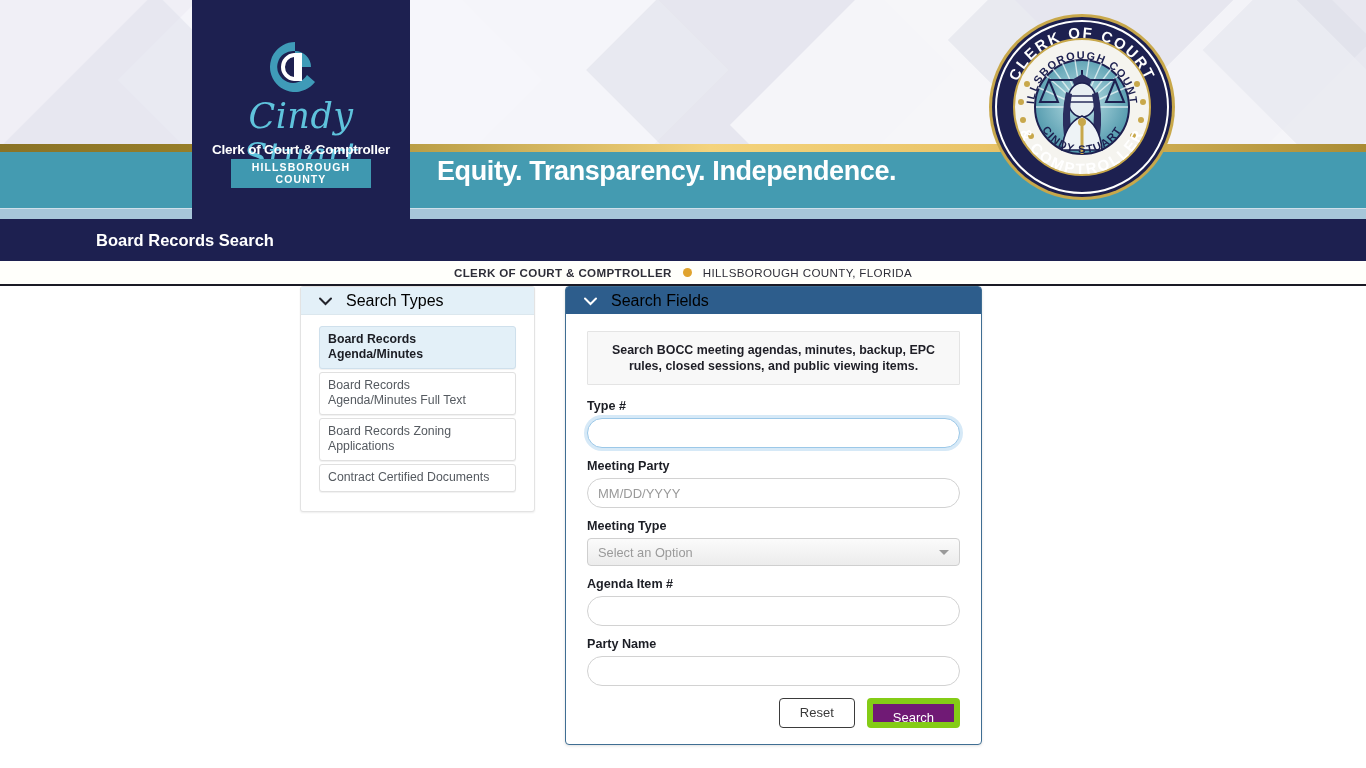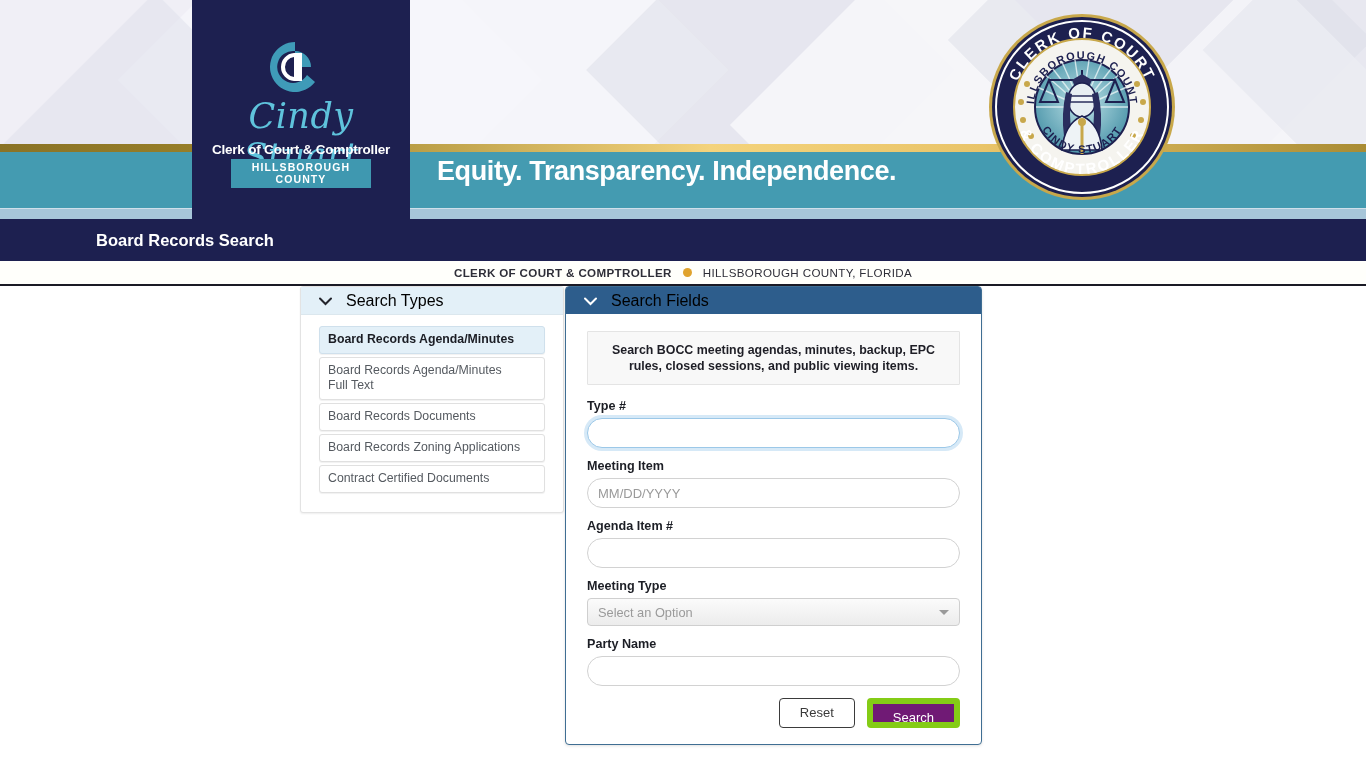--- a/index.html
+++ b/index.html
@@ -122,21 +122,21 @@
     width: 9px; height: 9px; border-radius: 50%;
     background: #e0a32e; display: inline-block;
   }
 
   
   .content { position: relative; width: 1366px; height: 481px; background: #fff; }
 
   
   .types-panel {
     position: absolute; left: 300px; top: 299px;
-    width: 264px;
+    width: 235px;
     background: #ffffff;
     border: 1px solid #e3e3e3;
     border-radius: 3px;
     box-shadow: 0 1px 2px rgba(0,0,0,.07);
   }
   .types-head {
     height: 28px;
     background: #e3f0f8;
     display: flex; align-items: center;
     padding-left: 18px; gap: 14px;
@@ -388,21 +388,20 @@
       <span class="chev">
         <svg width="13" height="9" viewBox="0 0 13 9">
             <path d="M1 1.5 L6.5 7 L12 1.5" stroke="#22242c" stroke-width="2" fill="none" stroke-linecap="round"></path>
           </svg>
       </span>
       <span>Search Types</span>
     </div>
     <div class="types-body">
       <div class="type-item active">Board Records Agenda/Minutes</div>
       <div class="type-item">Board Records Agenda/Minutes Full Text</div>
-      <div class="type-item">Board Records Documents</div>
       <div class="type-item">Board Records Zoning Applications</div>
       <div class="type-item">Contract Certified Documents</div>
     </div>
   </div>
 
   <div class="fields-panel" style="top:0;left:565px;">
     <div class="fields-head">
       <span class="chev">
         <svg width="13" height="9" viewBox="0 0 13 9">
             <path d="M1 1.5 L6.5 7 L12 1.5" stroke="#ffffff" stroke-width="2" fill="none" stroke-linecap="round"></path>
@@ -414,37 +413,37 @@
     <div class="fields-body">
 
       <div class="notice">Search BOCC meeting agendas, minutes, backup, EPC rules, closed sessions, and public viewing items.</div>
 
       <div class="fld-row tight">
         <div class="fld-label">Type #</div>
         <input class="fld-input focused" type="text" value="" style="">
       </div>
 
       <div class="fld-row tight">
-        <div class="fld-label">Meeting Item</div>
+        <div class="fld-label">Meeting Party</div>
         <input class="fld-input" type="text" placeholder="MM/DD/YYYY" style="">
-      </div>
-
-      <div class="fld-row tight">
-        <div class="fld-label">Agenda Item #</div>
-        <input class="fld-input" type="text" value="" style="">
       </div>
 
       <div class="fld-row tight">
         <div class="fld-label">Meeting Type</div>
         <div class="fld-select">
           <span>Select an Option</span>
           <span class="caret"></span>
         </div>
       </div>
 
+      <div class="fld-row tight">
+        <div class="fld-label">Agenda Item #</div>
+        <input class="fld-input" type="text" value="" style="">
+      </div>
+
       <div class="fld-row">
         <div class="fld-label">Party Name</div>
         <input class="fld-input" type="text" value="" style="">
       </div>
 
       <div class="btn-row">
         <button class="btn btn-reset">Reset</button>
         <button class="btn btn-search">Search</button>
       </div>
 

